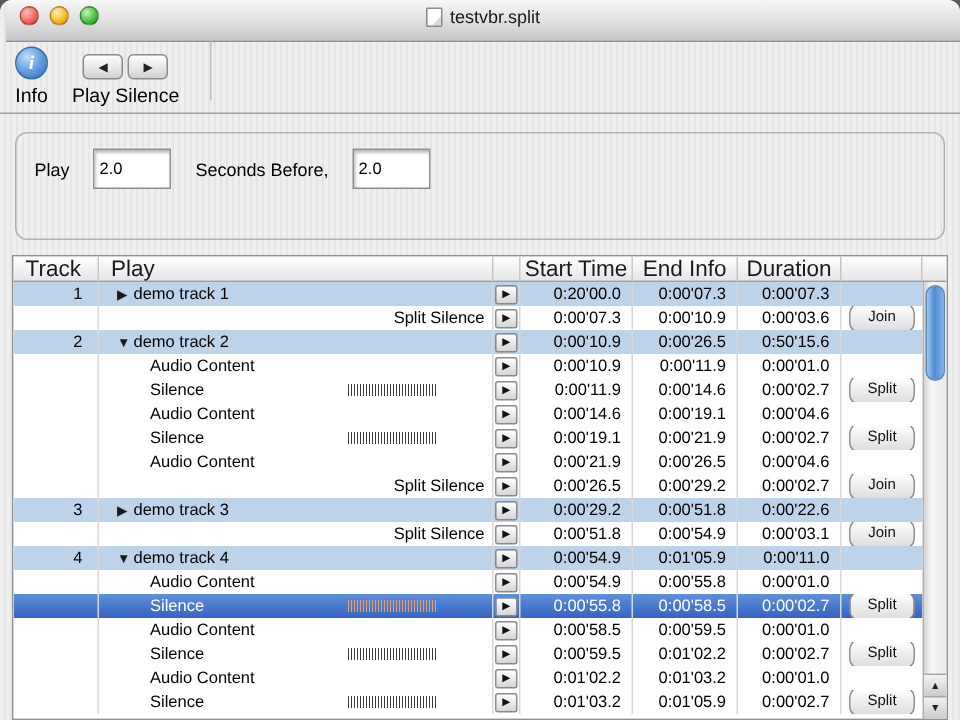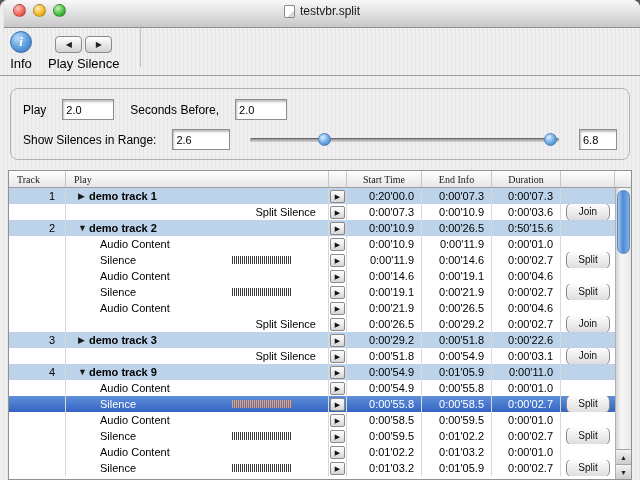--- a/index.html
+++ b/index.html
@@ -79,21 +79,21 @@
   .vthumb { top: 1px; left: 64px; }
 
   
   .panel {
     position: absolute; top: 88px; left: 10px; width: 620px; height: 72px;
     border: 1px solid #b1b1b1; border-radius: 8px;
   }
   .prow { display: flex; align-items: center; margin: 10px 12px 0 12px; gap: 16px; font-size: 12px; white-space: nowrap; }
   .prow + .prow { margin-top: 9px; }
   .num-input {
-    height: 21px; border: 1px solid #8e8e8e; background: #fff;
+    height: 27px; border: 1px solid #8e8e8e; background: #fff;
     box-shadow: inset 1px 2px 2px rgba(0,0,0,0.25);
     font: 11px "Liberation Sans", sans-serif; padding: 4px 3px;
   }
   .w52 { width: 52px; } .w58 { width: 58px; } .w38 { width: 38px; }
   .range-slider { position: relative; flex: 1; height: 16px; margin: 0 4px; }
   .rtrack {
     position: absolute; top: 6px; left: 0; right: 0; height: 4px;
     background: linear-gradient(#8f8f8f, #cfcfcf); border-radius: 2px;
     box-shadow: inset 0 1px 1px rgba(0,0,0,0.35);
   }
@@ -103,21 +103,21 @@
   
   .table {
     position: absolute; top: 170px; left: 8px; width: 624px; height: 310px;
     background: #fff; border: 1px solid #919191; overflow: hidden;
   }
   .thead {
     display: flex; height: 17px;
     background: linear-gradient(#ffffff, #e6e6e6);
     border-bottom: 1px solid #9f9f9f;
   }
-  .hcell { border-right: 1px solid #c6c6c6; display: flex; align-items: center; font-size: 10px; color: #1a1a1a; font-family: Liberation Serif, serif; }
+  .hcell { border-right: 1px solid #c6c6c6; display: flex; align-items: center; font-size: 15px; color: #1a1a1a; }
   .hcell.c-track, .hcell.c-title { padding-left: 8px; }
   .hcell.c-start, .hcell.c-end, .hcell.c-dur { justify-content: center; }
   .hcell.c-scroll { border-right: none; }
 
   .c-track  { width: 57px; }
   .c-title  { width: 263px; }
   .c-play   { width: 18px; }
   .c-start  { width: 75px; }
   .c-end    { width: 70px; }
   .c-dur    { width: 69px; }
@@ -127,23 +127,23 @@
   .tbody { position: absolute; top: 17px; left: 0; right: 16px; bottom: 0; background: #fff; overflow: hidden; }
   .trow { display: flex; height: 16px; }
   .cell { height: 16px; line-height: 16px; border-right: 1px solid #d8d8d8; overflow: hidden; white-space: nowrap; }
   .cell.c-action { border-right: none; display: flex; align-items: center; justify-content: center; }
   .cell.c-track { text-align: right; padding-right: 10px; }
   .cell.c-title { position: relative; display: flex; align-items: center; }
   .cell.c-time { text-align: right; padding-right: 7px; }
   .cell.c-play { display: flex; align-items: center; justify-content: center; }
 
   .trow.kind-track .c-title { padding-left: 12px; }
-  .trow.kind-track .title-text { font-weight: bold; }
+  .trow.kind-track .title-text { font-weight: normal; }
   .trow.kind-content .c-title, .trow.kind-silence .c-title { padding-left: 34px; }
-  .trow.kind-split .c-title { justify-content: flex-end; padding-right: 12px; }
+  .trow.kind-split .c-title { justify-content: flex-end; padding-right: 5px; }
 
   .trow.kind-track { background: #bdd3ea; }
   .trow.selected { background: linear-gradient(#5f90da, #3463c2); color: #fff; }
 
   .disclosure { font-size: 9px; width: 11px; color: #1a1a1a; flex: none; }
   .waveform {
     position: absolute; left: 166px; top: 4px; width: 60px; height: 8px;
     background: repeating-linear-gradient(90deg, #3c3c3c 0 1px, transparent 1px 2px);
   }
   .trow.selected .waveform {
@@ -215,30 +215,20 @@
     </div>
     <div class="tb-sep"></div>
   </div>
 
   <div class="panel">
     <div class="prow">
       <span>Play</span>
       <input class="num-input w52" value="2.0" style="">
       <span>Seconds Before,</span>
       <input class="num-input w52" value="2.0" style="">
-    </div>
-    <div class="prow">
-      <span>Show Silences in Range:</span>
-      <input class="num-input w58" value="2.6" style="">
-      <div class="range-slider">
-        <div class="rtrack"></div>
-        <div class="ball rthumb-low"></div>
-        <div class="ball rthumb-high"></div>
-      </div>
-      <input class="num-input w38" value="6.8" style="">
     </div>
   </div>
 
   <div class="table">
     <div class="thead">
       <div class="hcell c-track">Track</div>
       <div class="hcell c-title">Play</div>
       <div class="hcell c-play"></div>
       <div class="hcell c-start">Start Time</div>
       <div class="hcell c-end">End Info</div>
@@ -402,21 +392,21 @@
           <div class="cell c-time c-end">0:00'54.9</div>
           <div class="cell c-time c-dur">0:00'03.1</div>
           <div class="cell c-action">
             <button class="action-btn">Join</button>
           </div>
         </div>
         <div class="trow kind-track">
           <div class="cell c-track">4</div>
           <div class="cell c-title">
             <span class="disclosure">▼</span>
-            <span class="title-text">demo track 9</span>
+            <span class="title-text">demo track 4</span>
           </div>
           <div class="cell c-play">
             <button class="play-btn">▶</button>
           </div>
           <div class="cell c-time c-start">0:00'54.9</div>
           <div class="cell c-time c-end">0:01'05.9</div>
           <div class="cell c-time c-dur">0:00'11.0</div>
           <div class="cell c-action"></div>
         </div>
         <div class="trow kind-content">

